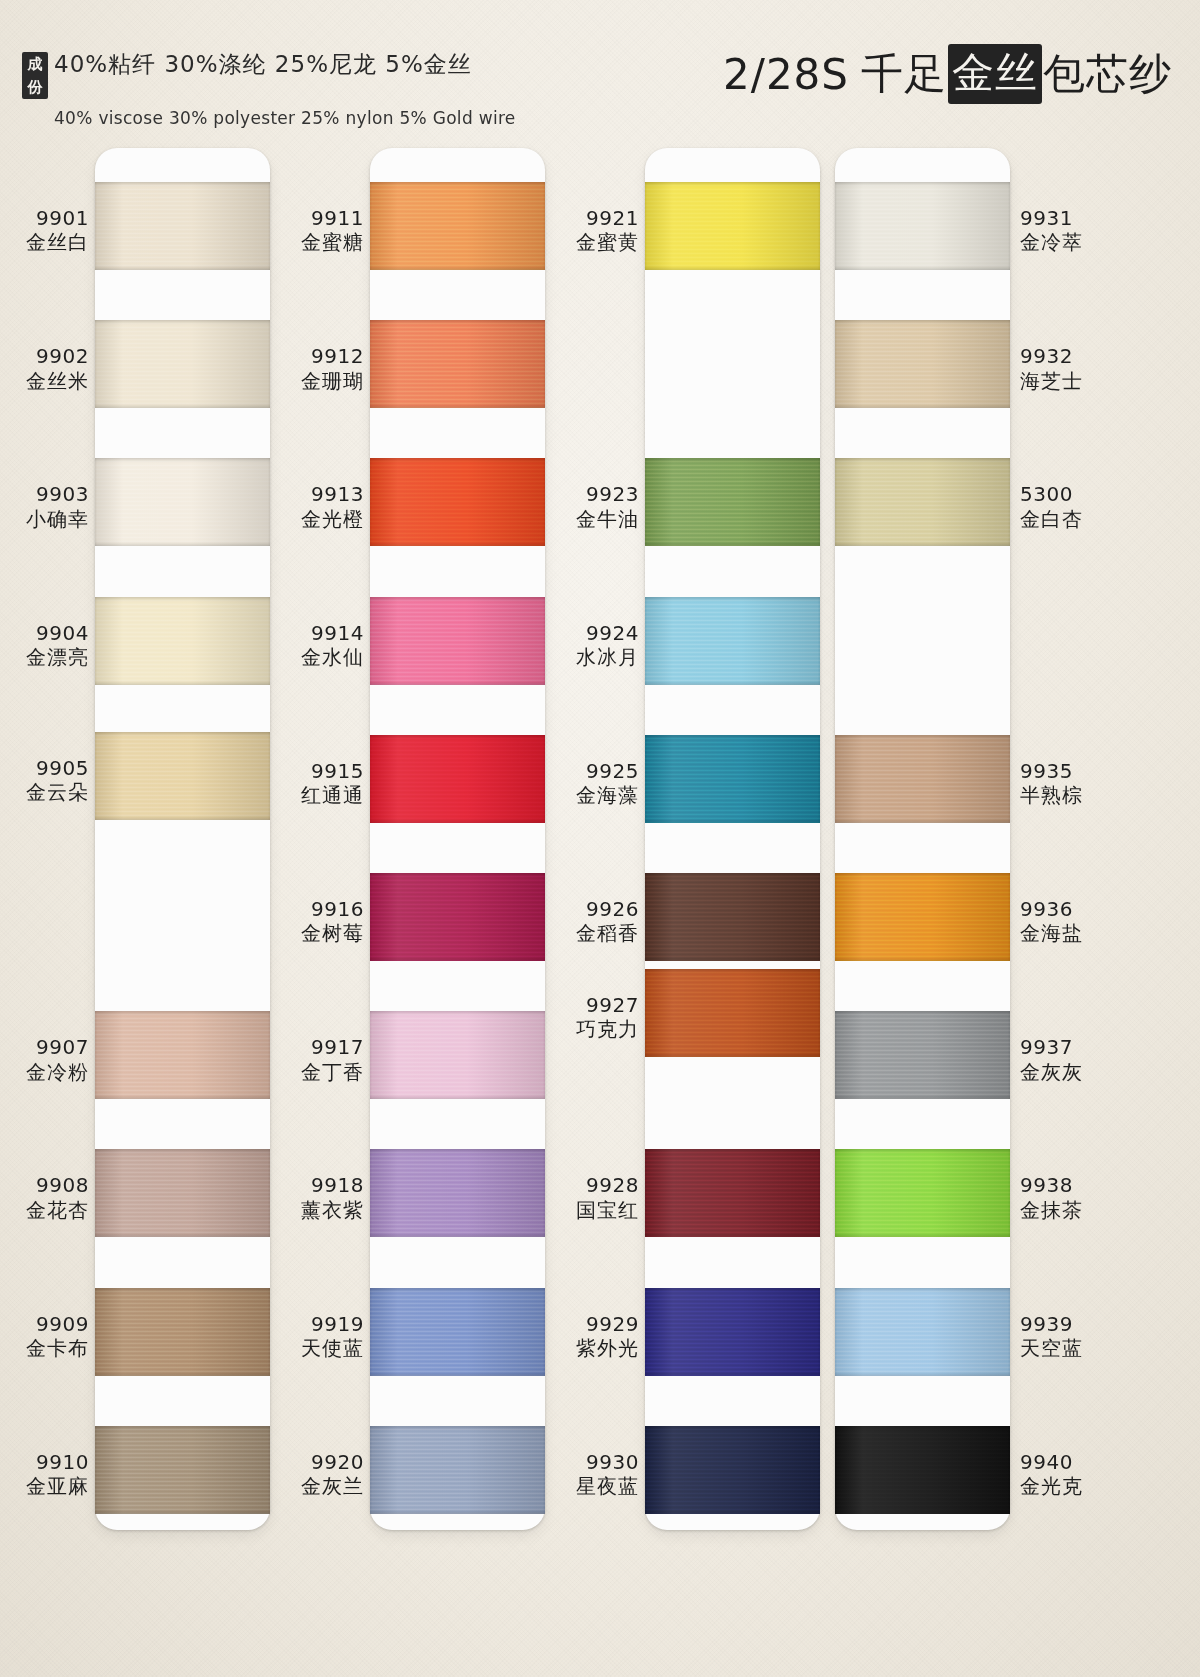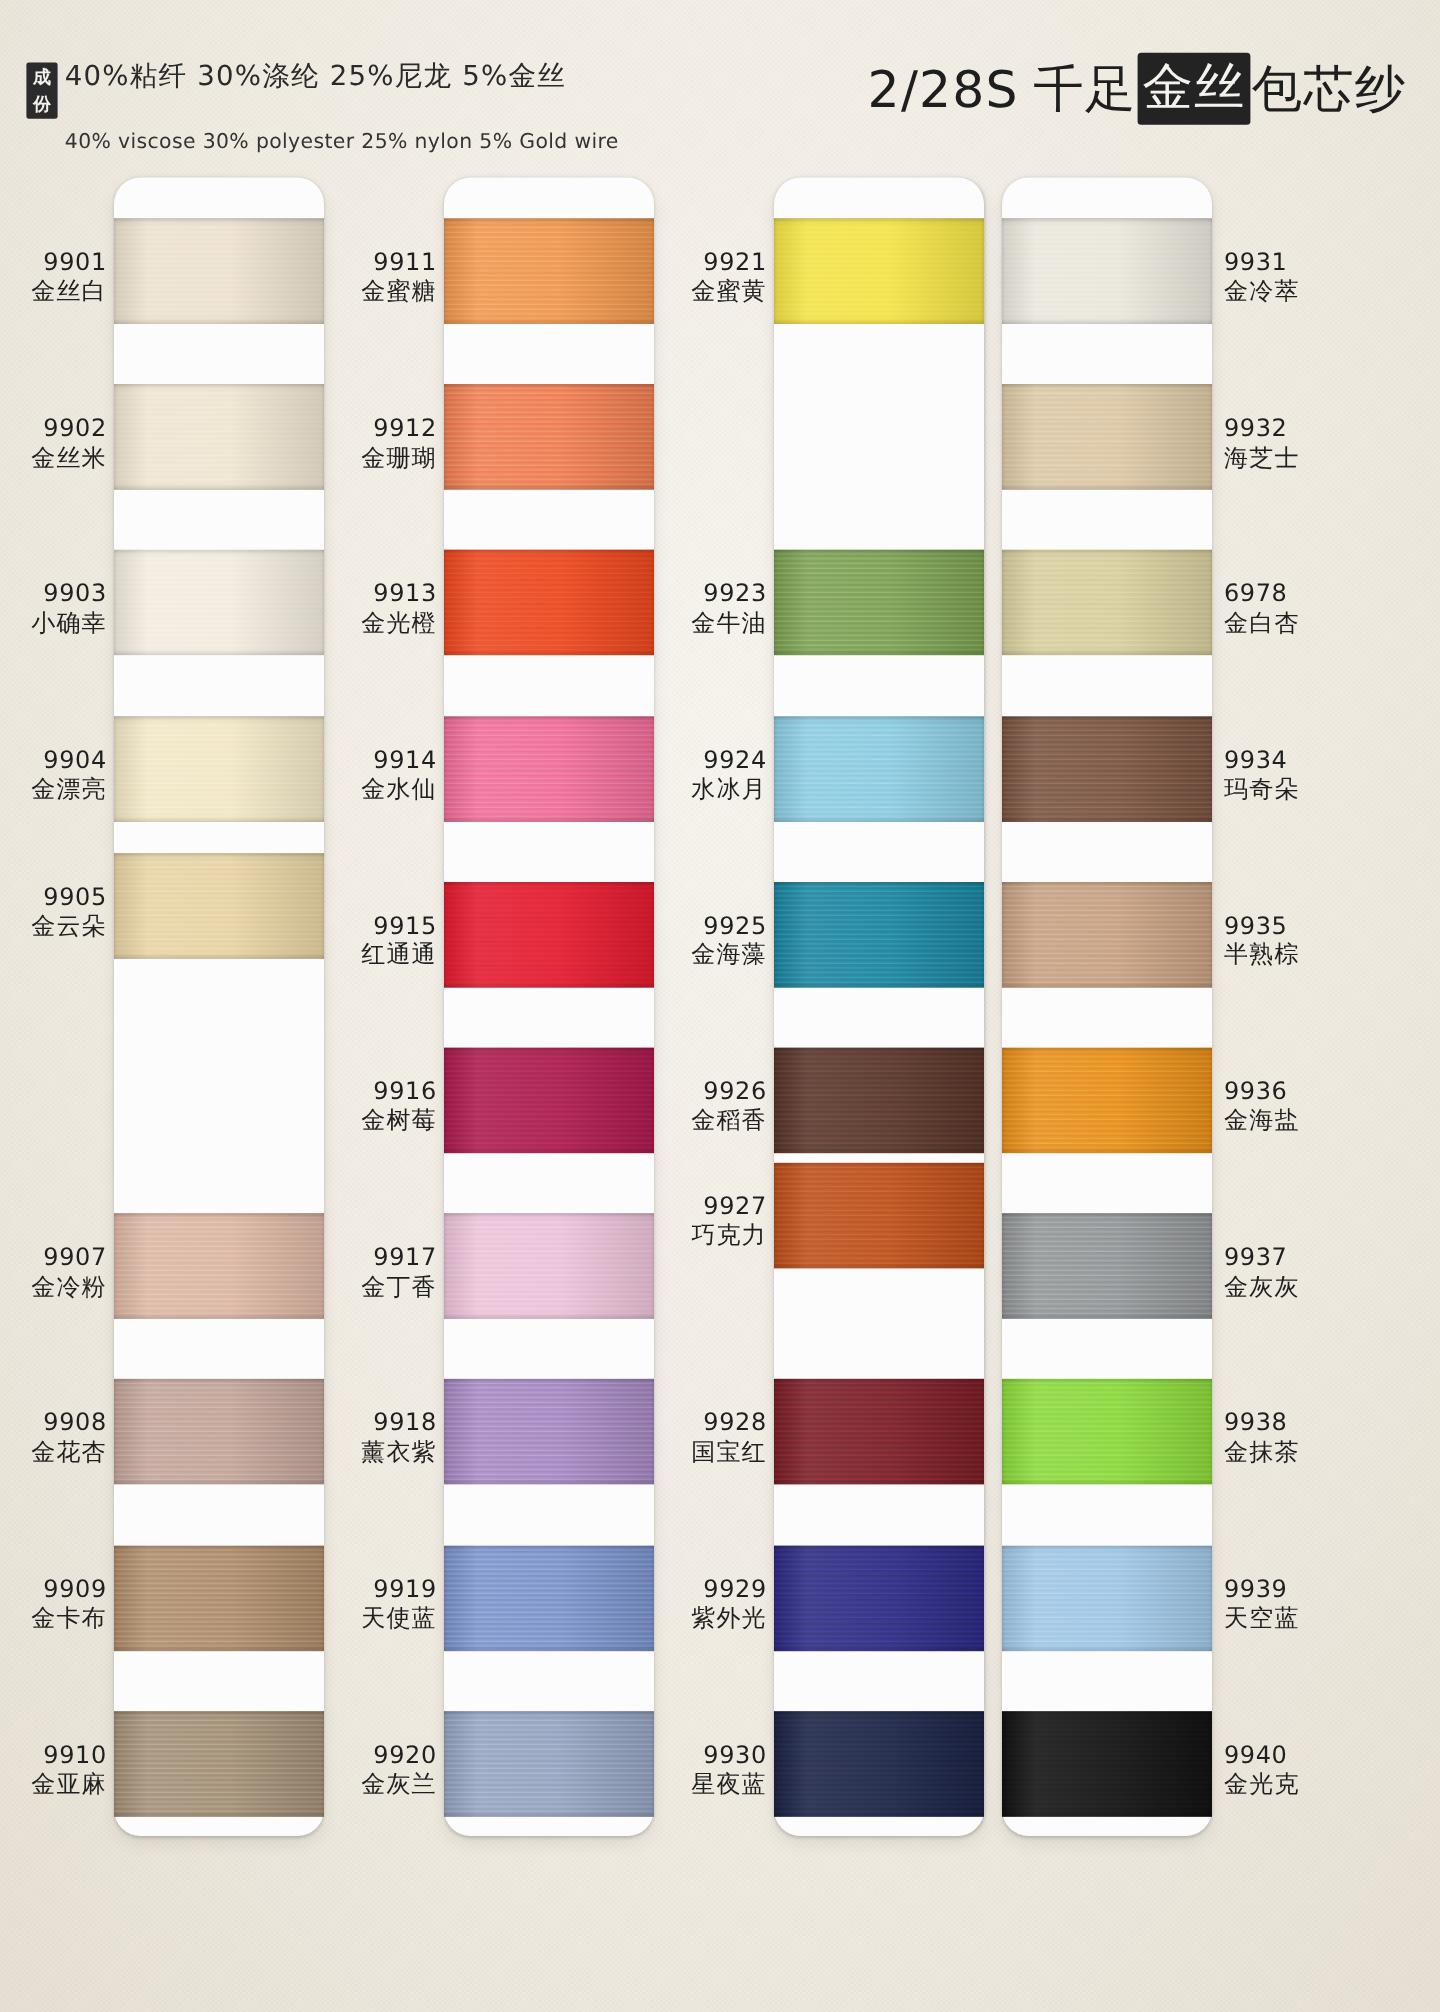--- a/index.html
+++ b/index.html
@@ -159,21 +159,21 @@
               <span class="name">小确幸</span>
             </div>
           </div>
           <div class="row" style="top: 432.6px;">
             <div class="swatch" style="background-color: rgb(242, 232, 200); left: 90px; width: 175px;"></div>
             <div class="label" style="left: -8px;">
               <span class="code">9904</span>
               <span class="name">金漂亮</span>
             </div>
           </div>
-          <div class="row" style="top: 547px;">
+          <div class="row" style="top: 568px;">
             <div class="swatch" style="background-color: rgb(232, 212, 166); left: 90px; width: 175px;"></div>
             <div class="label" style="left: -8px;">
               <span class="code">9905</span>
               <span class="name">金云朵</span>
             </div>
           </div>
           <div class="row" style="top: 847.2px;">
             <div class="swatch" style="background-color: rgb(221, 185, 166); left: 90px; width: 175px;"></div>
             <div class="label" style="left: -8px;">
               <span class="code">9907</span>
@@ -359,29 +359,22 @@
           <div class="row" style="top: 156.2px;">
             <div class="swatch" style="background-color: rgb(221, 201, 168); left: 5px; width: 175px;"></div>
             <div class="label" style="left: 190px;">
               <span class="code">9932</span>
               <span class="name">海芝士</span>
             </div>
           </div>
           <div class="row" style="top: 294.4px;">
             <div class="swatch" style="background-color: rgb(216, 207, 160); left: 5px; width: 175px;"></div>
             <div class="label" style="left: 190px;">
-              <span class="code">6978</span>
+              <span class="code">5300</span>
               <span class="name">金白杏</span>
-            </div>
-          </div>
-          <div class="row" style="top: 432.6px;">
-            <div class="swatch" style="background-color: rgb(125, 87, 68); left: 5px; width: 175px;"></div>
-            <div class="label" style="left: 190px;">
-              <span class="code">9934</span>
-              <span class="name">玛奇朵</span>
             </div>
           </div>
           <div class="row" style="top: 570.8px;">
             <div class="swatch" style="background-color: rgb(200, 163, 133); left: 5px; width: 175px;"></div>
             <div class="label" style="left: 190px;">
               <span class="code">9935</span>
               <span class="name">半熟棕</span>
             </div>
           </div>
           <div class="row" style="top: 709px;">

